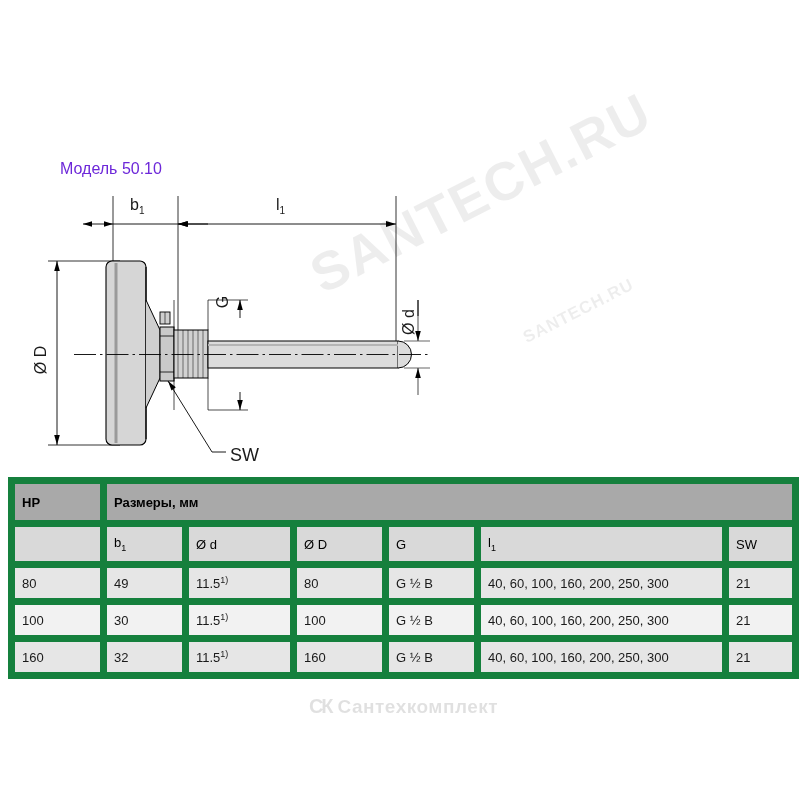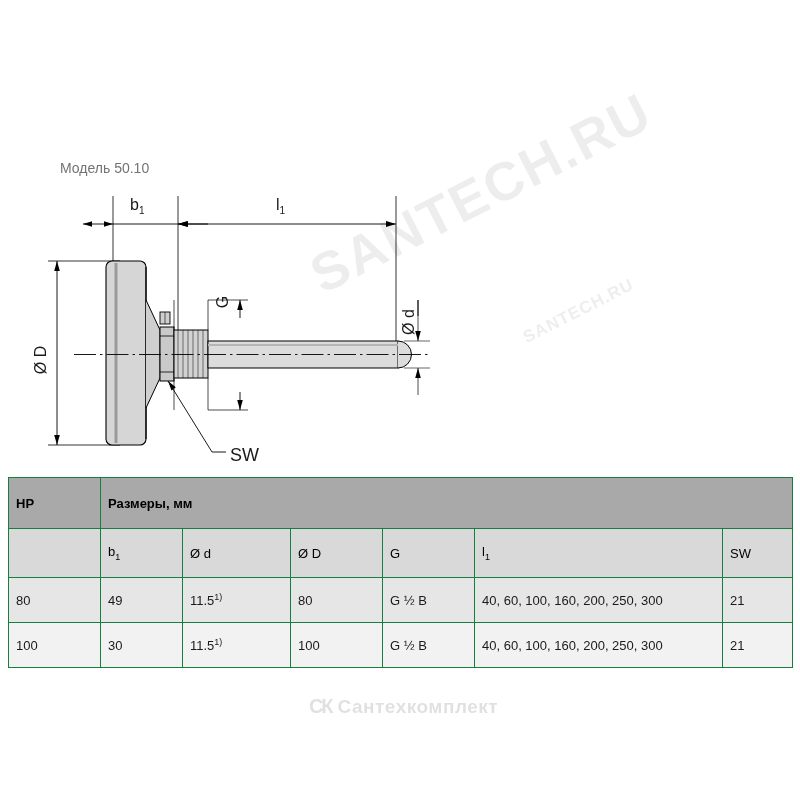--- a/index.html
+++ b/index.html
@@ -69,40 +69,40 @@
     position: absolute;
     left: 0;
     top: 0;
     width: 800px;
     height: 480px;
   }
   .model-label {
     position: absolute;
     left: 60px;
     top: 160px;
-    font-size: 14px;
-    color: #737373;
+    font-size: 16px;
+    color: #6d28d9;
   }
 
   
   .table-wrap {
     position: absolute;
     left: 8px;
     top: 477px;
     width: 784px;
   }
   table.specs {
     border-collapse: collapse;
     width: 784px;
     font-size: 13px;
     table-layout: fixed;
   }
   table.specs td, table.specs th {
-    border: 1px solid #15803d;
-    padding: 12px 7px;
+    border: 7px solid #15803d;
+    padding: 5px 7px;
     text-align: left;
     font-weight: normal;
     vertical-align: middle;
     height: 20px;
   }
   tr.head1 td {
     background: #a9a9a9;
     color: #000;
     font-weight: bold;
     height: 26px;
@@ -271,19 +271,28 @@
       <tr class="row-even">
         <td class="col-hp">100</td>
         <td>30</td>
         <td><span>11.5</span><span class="sup">1)</span></td>
         <td>100</td>
         <td>G ½ B</td>
         <td>40, 60, 100, 160, 200, 250, 300</td>
         <td>21</td>
       </tr>
 
+      <tr class="row-odd">
+        <td class="col-hp">160</td>
+        <td>32</td>
+        <td><span>11.5</span><span class="sup">1)</span></td>
+        <td>160</td>
+        <td>G ½ B</td>
+        <td>40, 60, 100, 160, 200, 250, 300</td>
+        <td>21</td>
+      </tr>
     </tbody>
   </table>
 </div>
 
 <div class="wm-bottom">
   <span class="gl">СК</span><span>Сантехкомплект</span>
 </div>
 
 </body></html>

